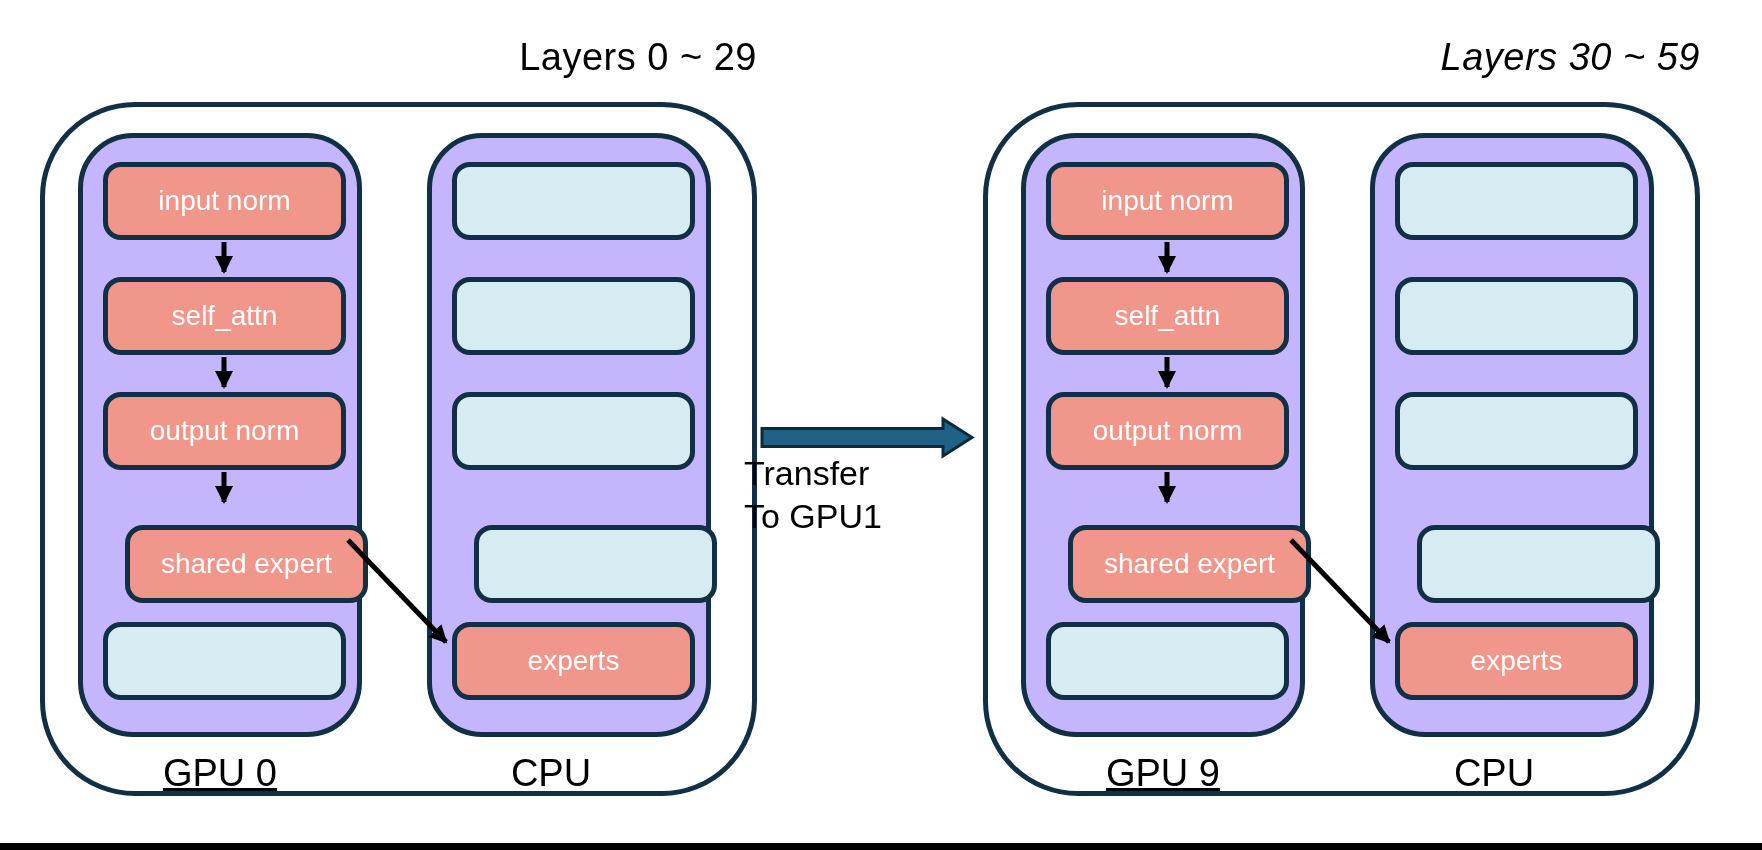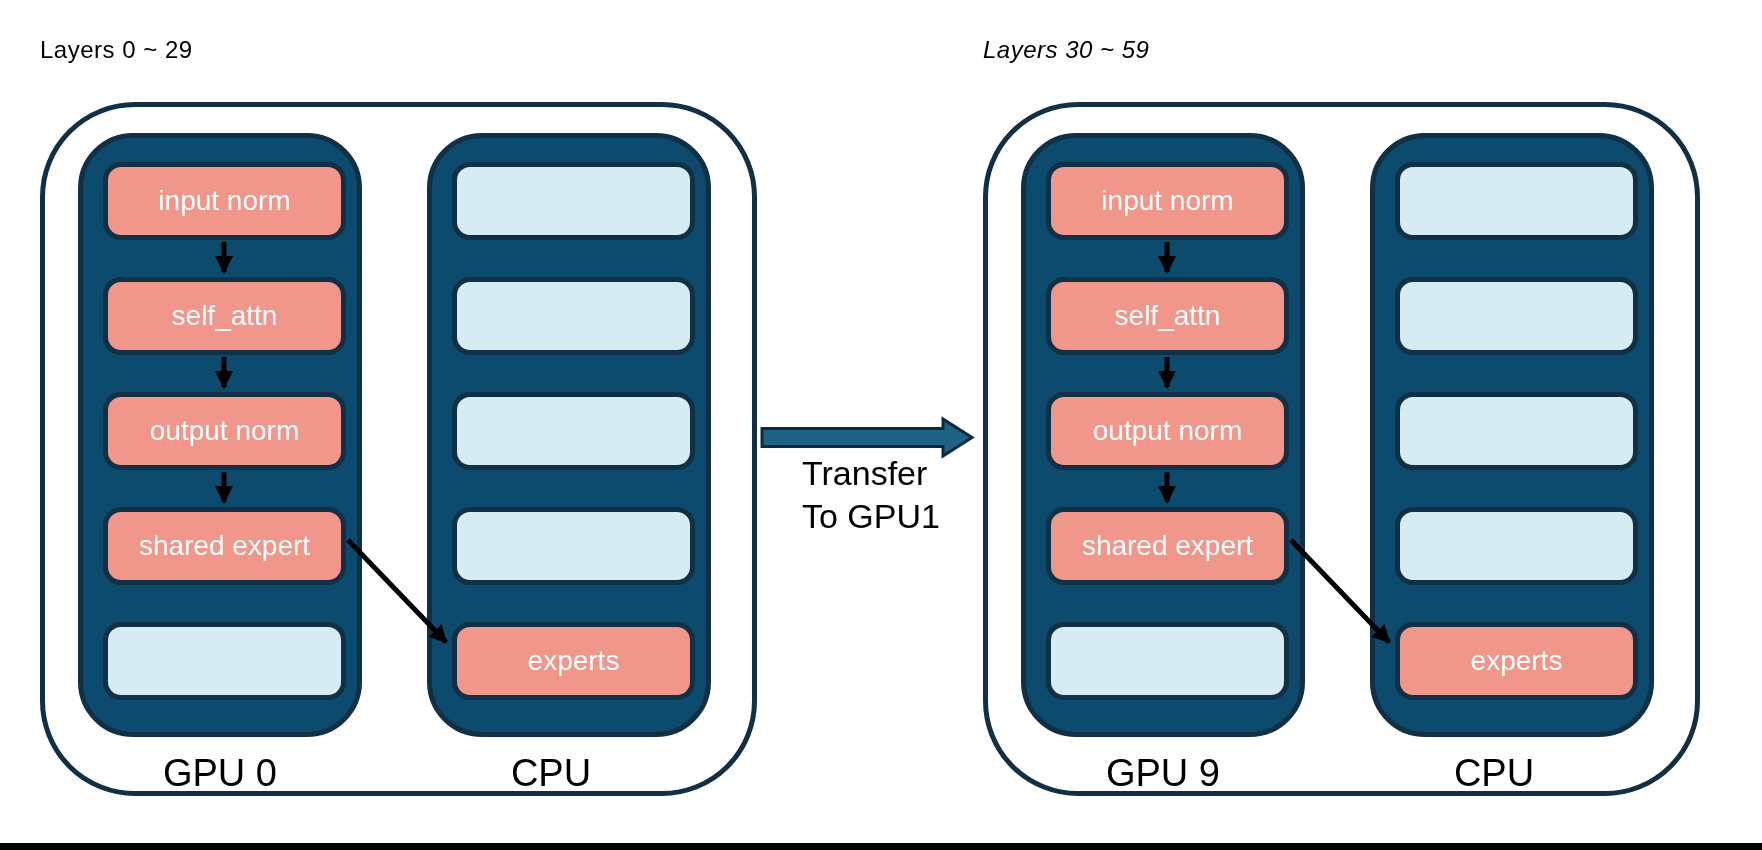--- a/index.html
+++ b/index.html
@@ -8,48 +8,48 @@
     background:#ffffff;
     font-family:"Liberation Sans", sans-serif;
   }
   .group{
     position:absolute;top:102px;width:717px;height:694px;box-sizing:border-box;
     border:5px solid var(--border-dark);border-radius:95px;background:#ffffff;
   }
   .group.left{left:40px;}
   .group.right{left:983px;}
   .group-title{
-    position:absolute;top:36px;width:717px;text-align:left;
-    font-size:24px;color:var(--label-text);letter-spacing:0.5px;
+    position:absolute;top:36px;width:717px;text-align:right;
+    font-size:38px;color:var(--label-text);letter-spacing:0.5px;
   }
   .group-title.left{left:40px;}
   .group-title.right{left:983px;font-style:italic;}
   .subcol{
     position:absolute;top:26px;width:284px;height:604px;box-sizing:border-box;
-    border:5px solid var(--border-dark);border-radius:55px;background:#0c4a6e;
+    border:5px solid var(--border-dark);border-radius:55px;background:#c4b5fd;
   }
   .subcol.gpu{left:33px;}
   .subcol.cpu{left:382px;}
   .node{
     position:absolute;left:20px;width:243px;height:78px;box-sizing:border-box;
     border:5px solid var(--border-dark);border-radius:18px;
     display:flex;align-items:center;justify-content:center;
     font-size:28px;color:var(--box-text);
   }
   .node[data-type="salmon"]{background:var(--box-salmon);}
   .node[data-type="blue"]{background:var(--box-lightblue);}
-  .r0{top:24px;} .r1{top:139px;} .r2{top:254px;} .r3{top:369px;} .r4{top:484px;}
+  .r0{top:24px;} .r1{top:139px;} .r2{top:254px;} .r3{top:387px;margin-left:22px;} .r4{top:484px;}
   .device-label{
     position:absolute;top:645px;width:284px;text-align:center;
     font-size:38px;color:var(--label-text);
   }
-  .device-label.gpu{left:33px;}
+  .device-label.gpu{left:33px;text-decoration:underline;}
   .device-label.cpu{left:364px;}
   .transfer-label{
-    position:absolute;left:802px;top:452px;
+    position:absolute;left:744px;top:452px;
     font-size:34px;line-height:43px;color:var(--label-text);white-space:nowrap;
   }
   #arrow-overlay{
     position:absolute;left:0;top:0;width:1762px;height:850px;pointer-events:none;
   }
   .flow-arrow{stroke:var(--arrow-black);stroke-width:5;fill:none;}
   .arrowhead-fill{fill:var(--arrow-black);}
   .transfer-arrow{fill:var(--transfer-fill);stroke:var(--transfer-stroke);stroke-width:3;}
   .bottom-bar{
     position:absolute;left:0;top:843px;width:1762px;height:7px;

